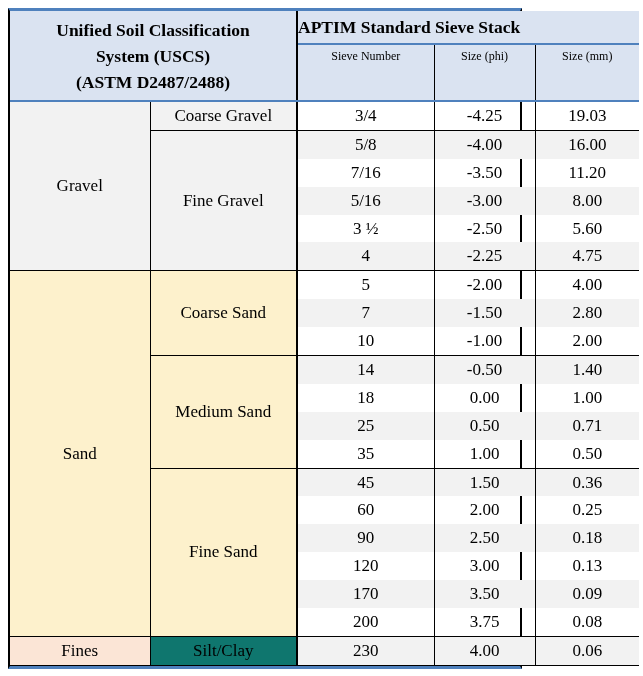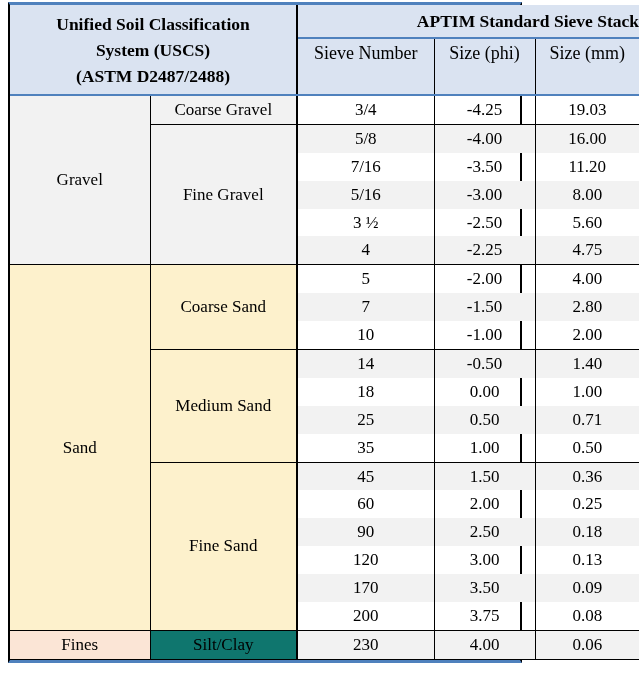--- a/index.html
+++ b/index.html
@@ -7,21 +7,21 @@
     padding: 0;
     background: #ffffff;
     font-family: "Liberation Serif", "DejaVu Serif", serif;
     color: #000;
   }
   .page {
     width: 528px;
     height: 676px;
     background: #fff;
     box-sizing: border-box;
-    padding: 2px 6px 8px 8px;
+    padding: 8px 6px 8px 8px;
   }
   .table-frame {
     border-top: 3px solid var(--accent-blue, #4F81BD);
     border-bottom: 3px solid var(--accent-blue, #4F81BD);
     border-left: 2px solid #000;
     border-right: 2px solid #000;
   }
   table {
     border-collapse: collapse;
     width: 100%;
@@ -36,27 +36,27 @@
   }
   th.uscs-head {
     border-right: 2px solid #000;
     border-bottom: 2.5px solid var(--accent-blue, #4F81BD);
     vertical-align: middle;
   }
   th.uscs-head .hline { line-height: 26px; text-align: center; }
   th.aptim-head {
     height: 32px;
     border-bottom: 2px solid var(--accent-blue, #4F81BD);
-    text-align: right;
+    text-align: left;
     vertical-align: middle;
   }
   tr.subhead th {
     height: 51px;
     font-weight: normal;
-    font-size: 18px;
+    font-size: 12px;
     text-align: center;
     vertical-align: top;
     padding-top: 4px;
     border-bottom: 2.5px solid var(--accent-blue, #4F81BD);
   }
   tr.subhead th + th { border-left: 1.5px solid #000; }
   
   tbody td {
     height: 27.9px;
     font-size: 17px;

